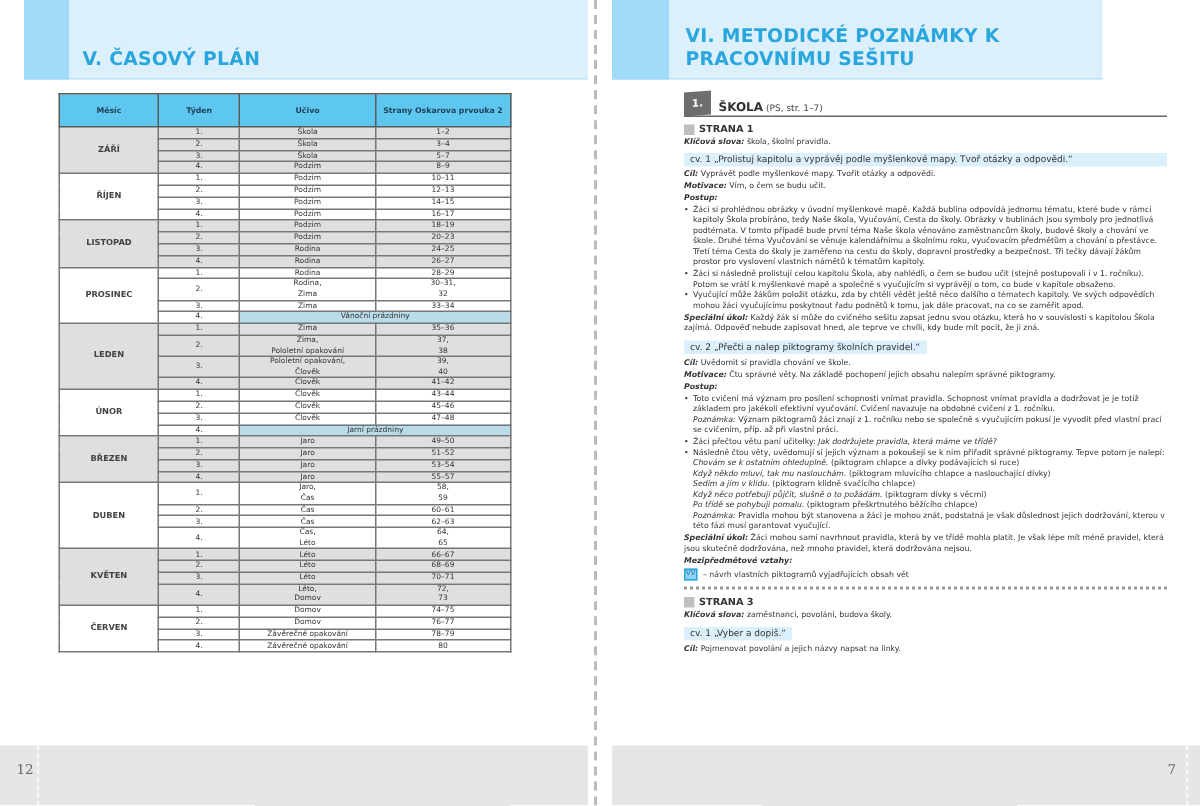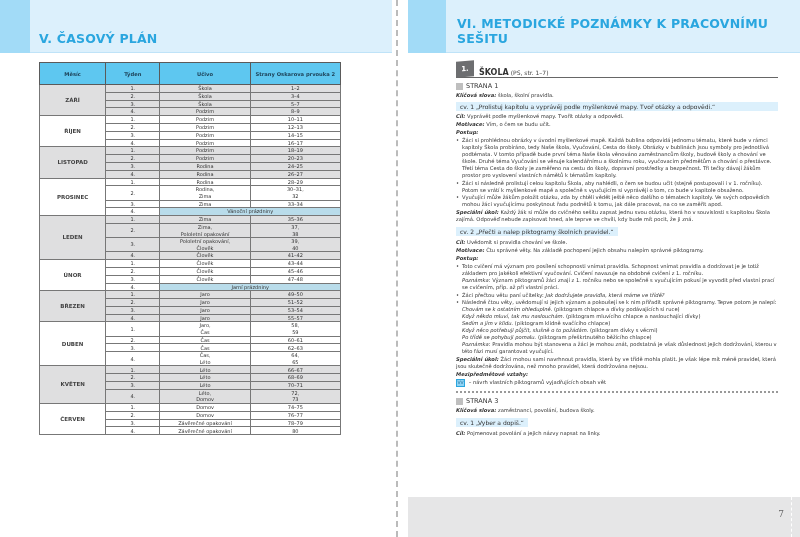--- a/index.html
+++ b/index.html
@@ -4,23 +4,23 @@
 <style>
   *{box-sizing:border-box;margin:0;padding:0}
   html,body{width:800px;height:537px;overflow:hidden;background:#fff}
   body{font-family:"DejaVu Sans",sans-serif;color:#333;position:relative}
   .page{position:absolute;top:0;height:537px;width:392px;background:#fff;overflow:hidden}
   .page.left{left:0}
   .page.right{left:408px}
   .gutter{position:absolute;left:396px;top:0;width:4px;height:537px;border-left:2px dashed #bbb}
   
   .hdr{position:absolute;top:0;height:53px;background:#dcf0fc;border-bottom:1px solid #bfe3f8}
-  .left .hdr{left:0;width:449px}
+  .left .hdr{left:16px;width:449px}
   .left .hdr .accent{position:absolute;left:0;top:0;width:30px;height:53px;background:#a2dbf7}
-  .right .hdr{left:0;width:392px}
+  .right .hdr{left:0;width:327px}
   .right .hdr .accent{position:absolute;left:0;top:0;width:38px;height:53px;background:#a2dbf7}
   .hdr h1{position:absolute;bottom:6px;font-size:12.5px;font-weight:bold;color:#2aa6df;letter-spacing:0.2px}
   .left .hdr h1{left:39px}
   .right .hdr h1{left:49px}
   
   .ftr{position:absolute;bottom:0;height:40px;background:#e6e6e7}
   .left .ftr{left:0;width:392px}
   .right .ftr{left:0;width:392px}
   .ftr .num{position:absolute;top:12px;font-family:"DejaVu Serif",serif;font-size:9px;color:#666}
   .left .ftr .num{left:11px}
@@ -38,21 +38,21 @@
   table.plan tr.w td{background:#fff}
   table.plan td.month.g{background:#dfdfe0}
   table.plan td.month.w{background:#fff}
   table.plan td.holiday{background:#b9dcea !important}
   
   .content{position:absolute;left:48px;top:62px;width:322px;font-size:5.2px;line-height:7px;color:#333}
   .sec-head{display:flex;align-items:flex-end;border-bottom:1px solid #666;height:16px;margin-bottom:5px}
   .sec-badge{background:#6d6e70;color:#fff;font-weight:bold;font-size:7px;width:18px;height:16px;display:flex;align-items:center;justify-content:center;transform:skewY(-4deg)}
   .sec-title{font-size:8px;font-weight:bold;color:#333;margin-left:5px;margin-bottom:1px}
   .sec-sub{font-size:6px;font-weight:normal;color:#444;margin-left:2px}
-  .strana{display:flex;align-items:flex-start;font-weight:normal;font-size:6.5px;margin:2px 0 2px}
+  .strana{display:flex;align-items:flex-start;font-weight:bold;font-size:6.5px;margin:2px 0 2px}
   .strana .sq{width:7px;height:7px;background:#bfbfbf;margin-right:3px}
   .exercise{background:#dcf0fc;display:inline-block;padding:1px 4px;font-size:6px;margin:3px 0 2px}
   .exercise.full{display:block}
   .row{margin:1px 0}
   .lbl{font-style:italic;font-weight:bold}
   .it{font-style:italic}
   ul.bul{list-style:none;padding-left:6px}
   ul.bul li{position:relative;margin:0.5px 0}
   ul.bul li:before{content:"•";position:absolute;left:-6px}
   .dots{border-bottom:2px dotted #999;margin:4px 0 5px;height:0}
@@ -293,20 +293,24 @@
           <td style="white-space: pre-line;">78–79</td>
         </tr>
         <tr class="w">
           <td>4.</td>
           <td style="white-space: pre-line;">Závěrečné opakování</td>
           <td style="white-space: pre-line;">80</td>
         </tr>
       </tbody>
   </table>
 
+  <div class="ftr">
+    <span class="num">12</span>
+    <span class="dash"></span>
+  </div>
 </div>
 
 <div class="gutter"></div>
 
 <div class="page right">
   <div class="hdr">
     <div class="accent"></div>
     <h1>VI. METODICKÉ POZNÁMKY K PRACOVNÍMU SEŠITU</h1>
   </div>
 

